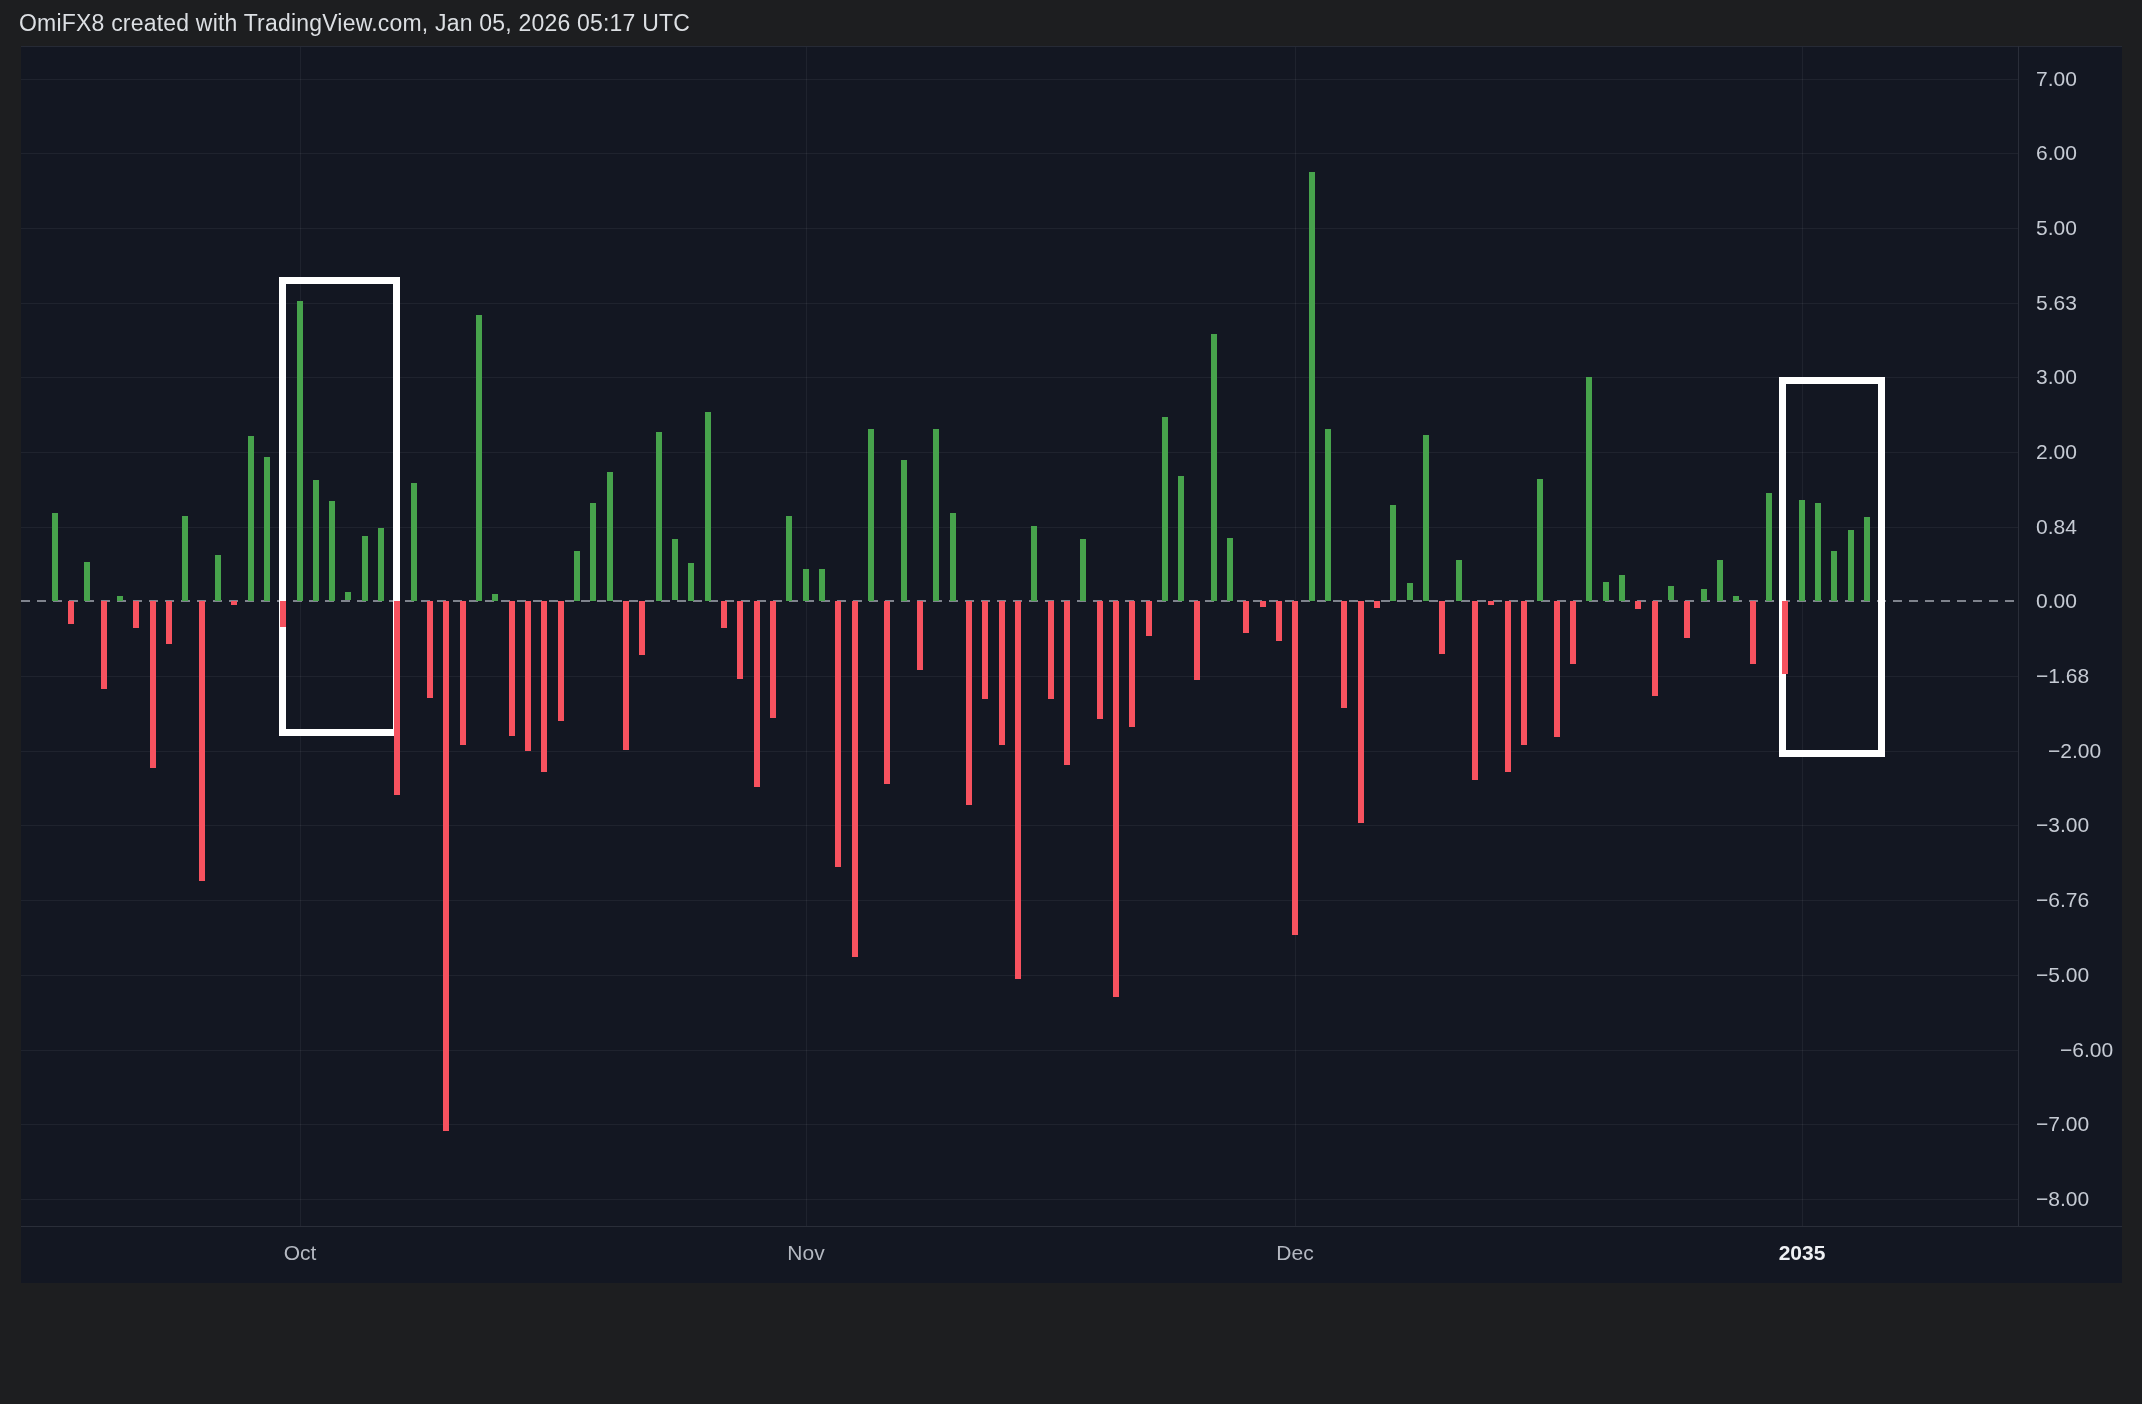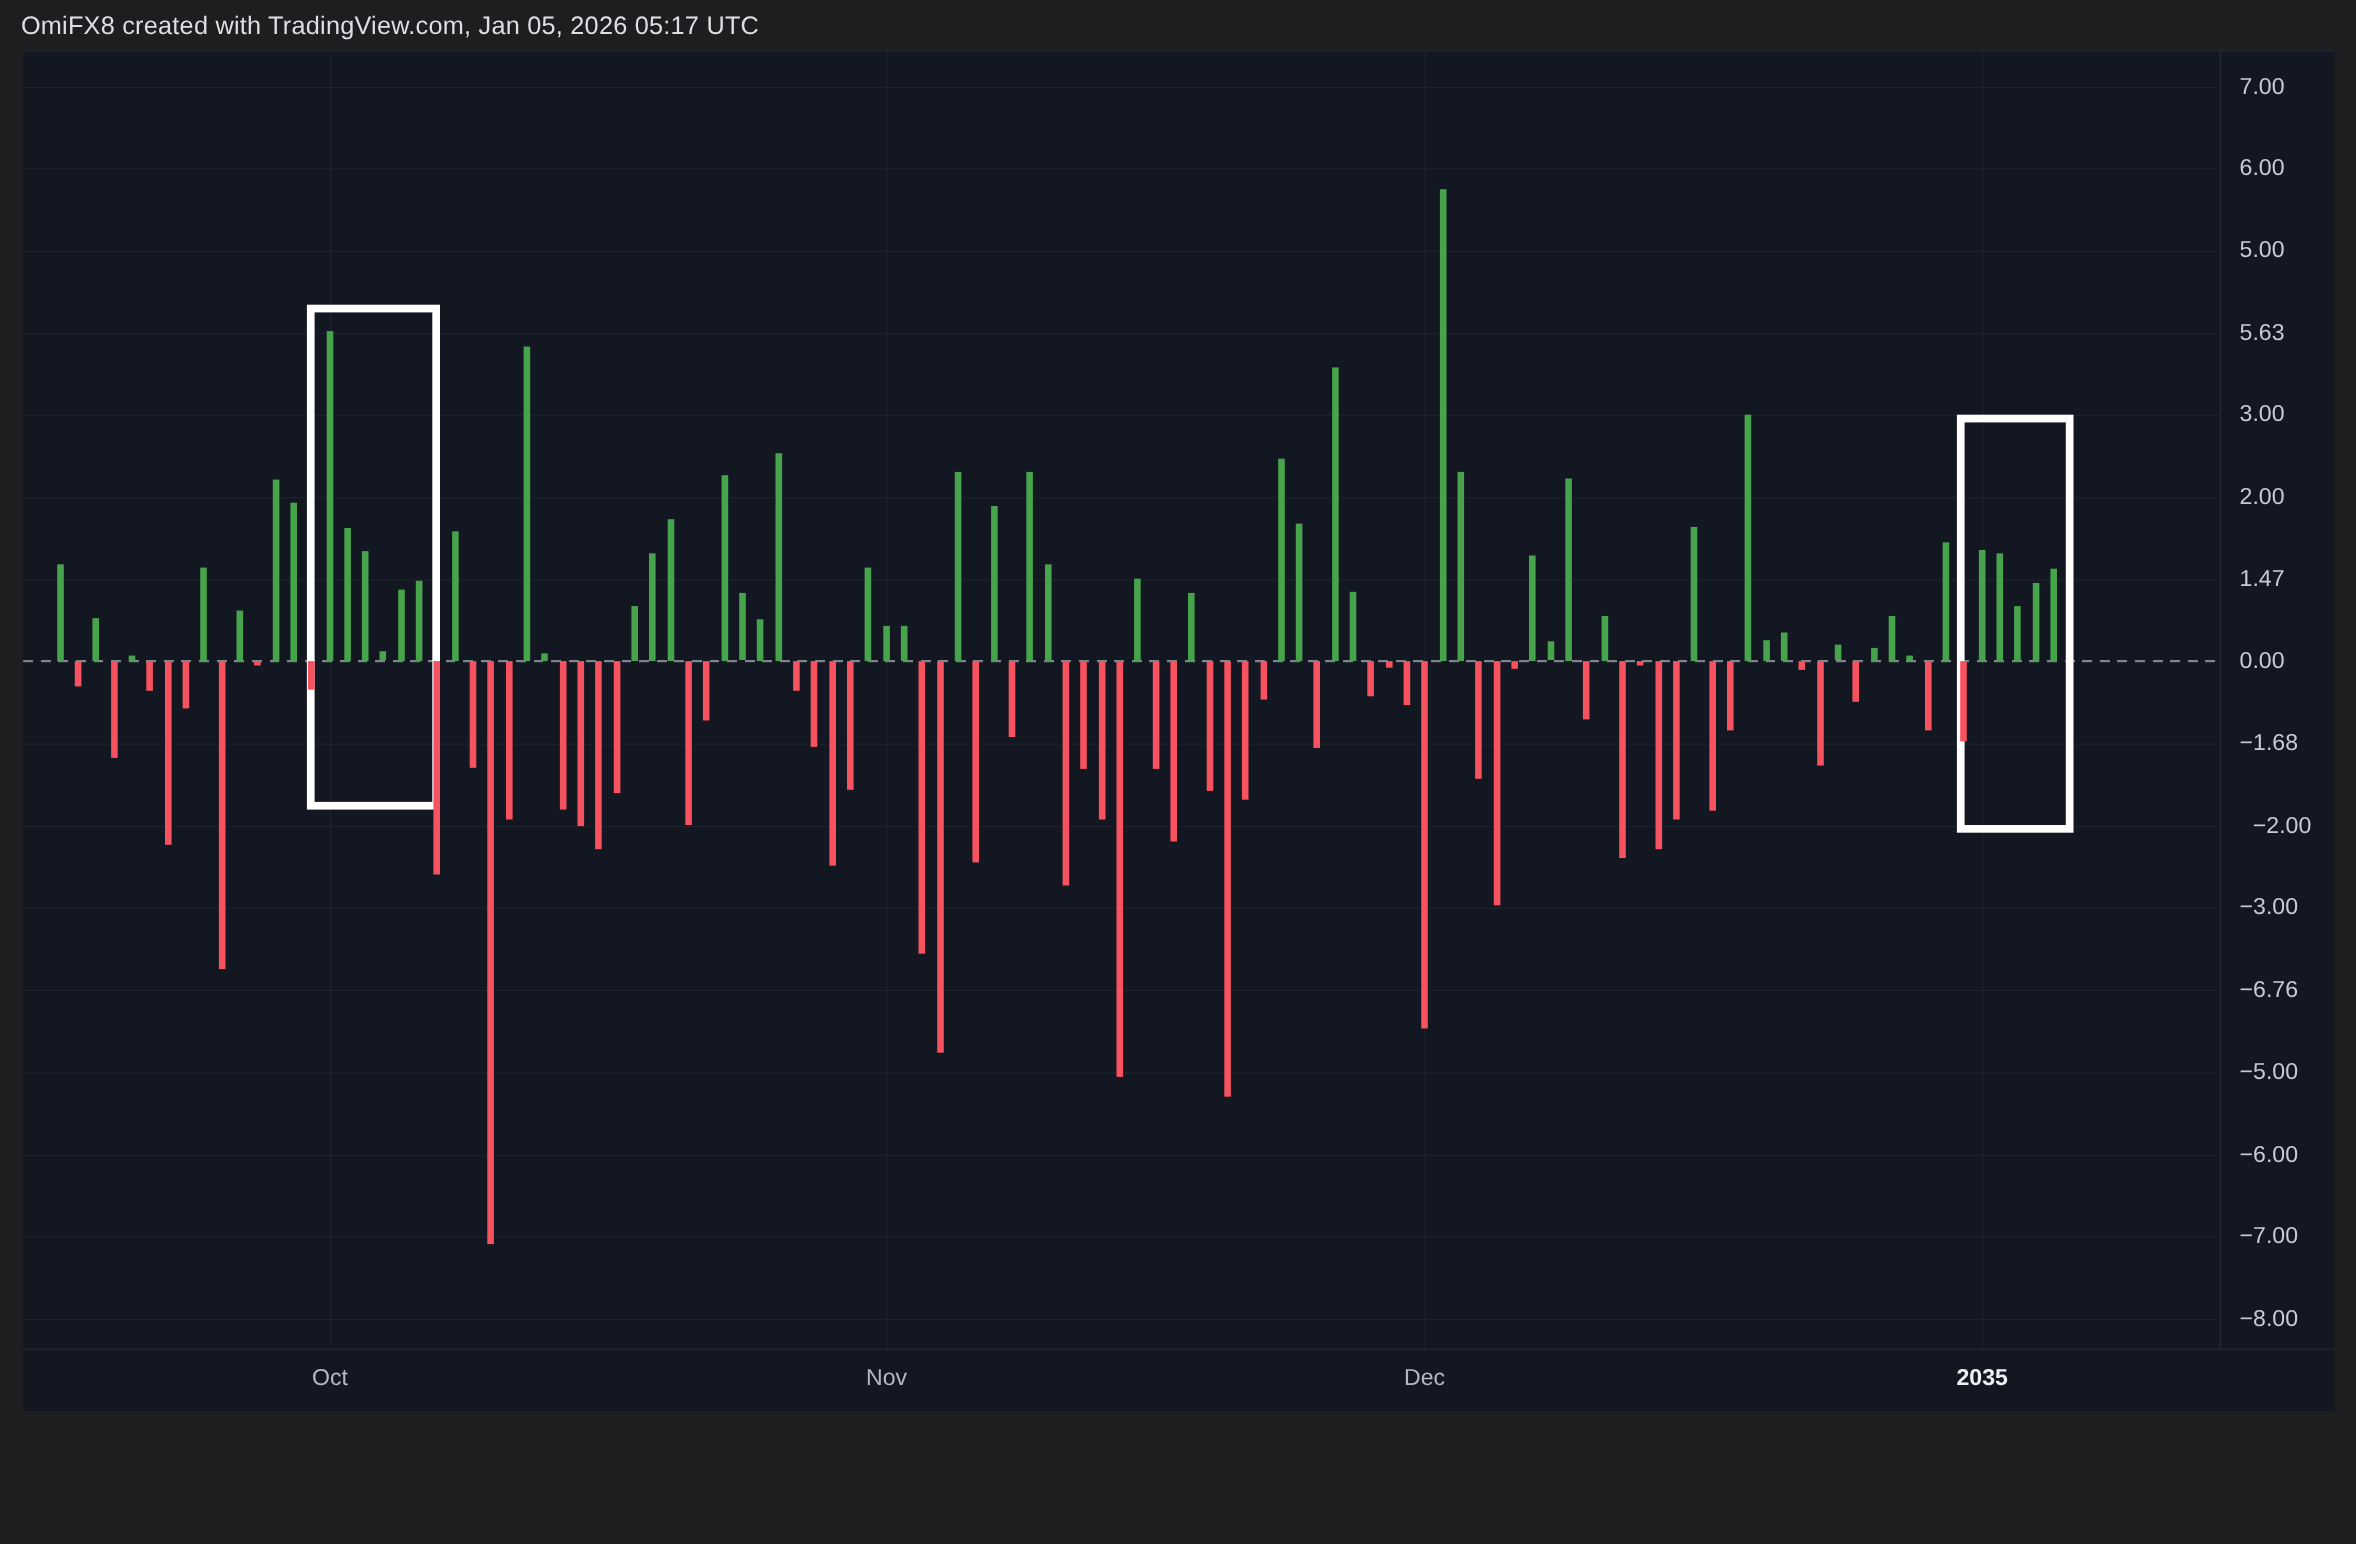--- a/index.html
+++ b/index.html
@@ -198,28 +198,28 @@
       <div class="bar up" title="2026-01-05: 1.13" style="left: 1843px; top: 470px; height: 84px;"></div>
     </div>
 
   <div class="yaxis" id="yaxis">
       <div class="ylabel" style="top: 20px; text-align: right;">7.00</div>
       <div class="ylabel" style="top: 94px;">6.00</div>
       <div class="ylabel" style="top: 169px;">5.00</div>
       <div class="ylabel" style="top: 244px;">5.63</div>
       <div class="ylabel" style="top: 318px;">3.00</div>
       <div class="ylabel" style="top: 393px;">2.00</div>
-      <div class="ylabel" style="top: 468px;">1.47</div>
+      <div class="ylabel" style="top: 468px;">0.84</div>
       <div class="ylabel" style="top: 542px;">0.00</div>
       <div class="ylabel" style="top: 617px;">−1.68</div>
       <div class="ylabel" style="top: 692px; margin-left: 12px;">−2.00</div>
       <div class="ylabel" style="top: 766px;">−3.00</div>
       <div class="ylabel" style="top: 841px;">−6.76</div>
       <div class="ylabel" style="top: 916px;">−5.00</div>
-      <div class="ylabel" style="top: 991px;">−6.00</div>
+      <div class="ylabel" style="top: 991px; margin-left: 24px;">−6.00</div>
       <div class="ylabel" style="top: 1065px;">−7.00</div>
       <div class="ylabel" style="top: 1140px;">−8.00</div>
     </div>
   <div class="axis-sep-v"></div>
 
   <div class="xaxis" id="xaxis">
       <div class="xlabel" style="left: 279px;">Oct</div>
       <div class="xlabel" style="left: 785px;">Nov</div>
       <div class="xlabel" style="left: 1274px;">Dec</div>
       <div class="xlabel bold" style="left: 1781px;">2035</div>

